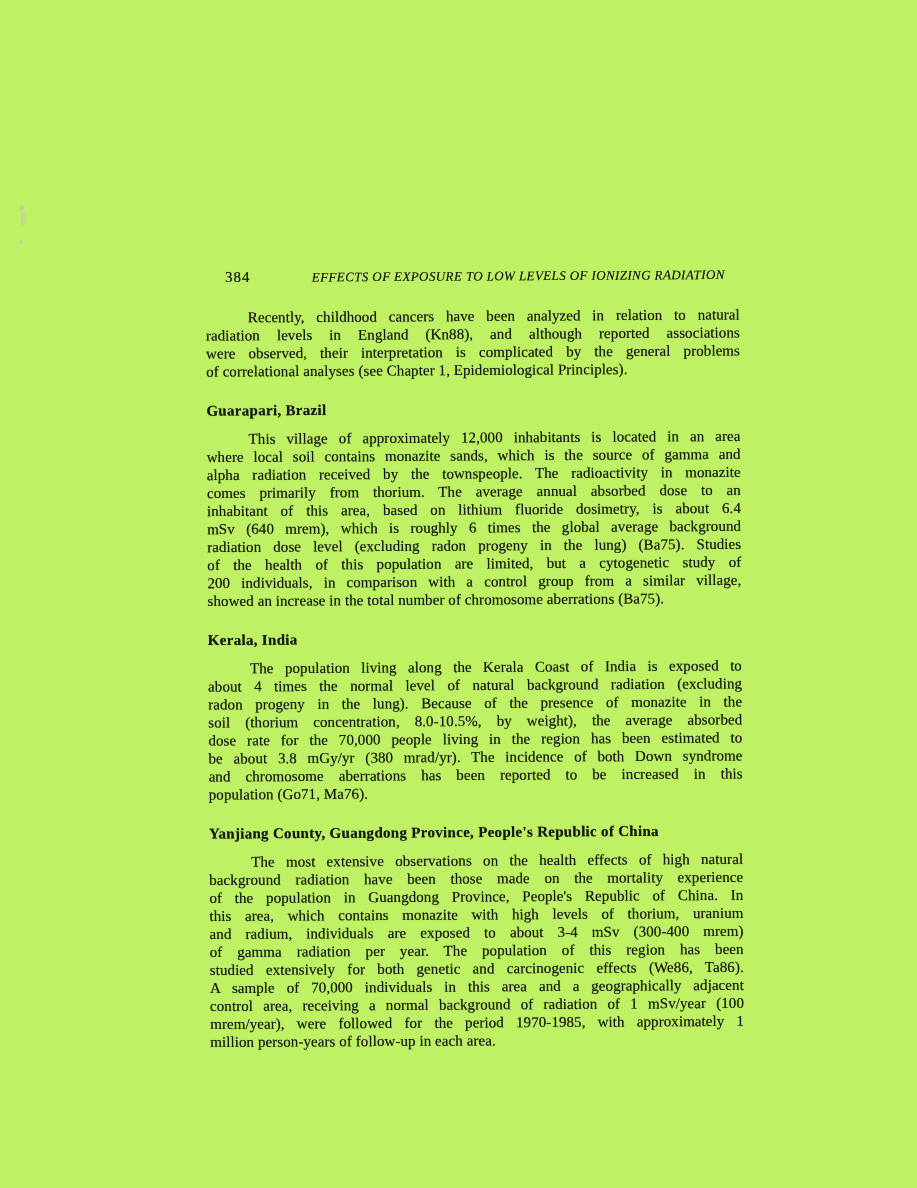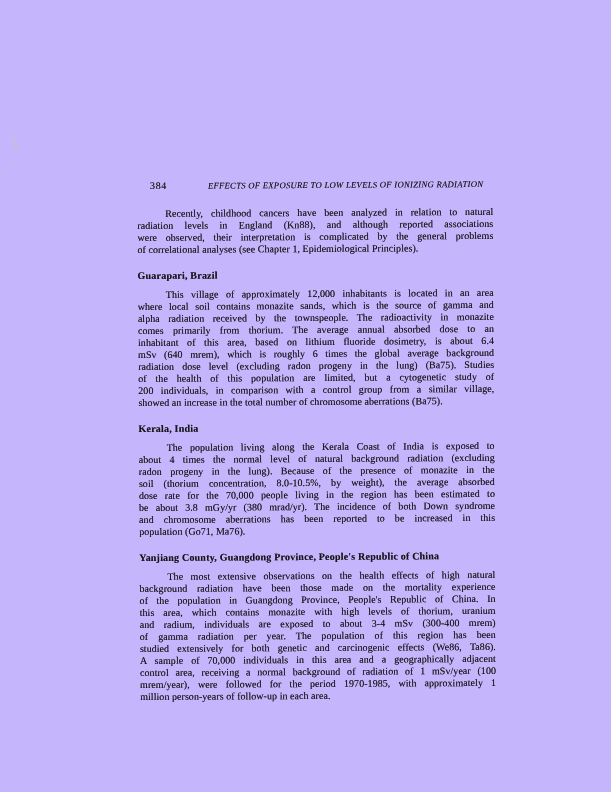--- a/index.html
+++ b/index.html
@@ -4,21 +4,21 @@
 <style>
   html, body {
     margin: 0;
     padding: 0;
     background: #ffffff;
   }
   .page {
     position: relative;
     width: 611px;
     height: 792px;
-    background: #c4b5fd;
+    background: #bef264;
     overflow: hidden;
     font-family: "Liberation Serif", serif;
   }
   
   .artifact {
     position: absolute;
     background: #c3c3c3;
     border-radius: 1px;
     opacity: 0.8;
   }

